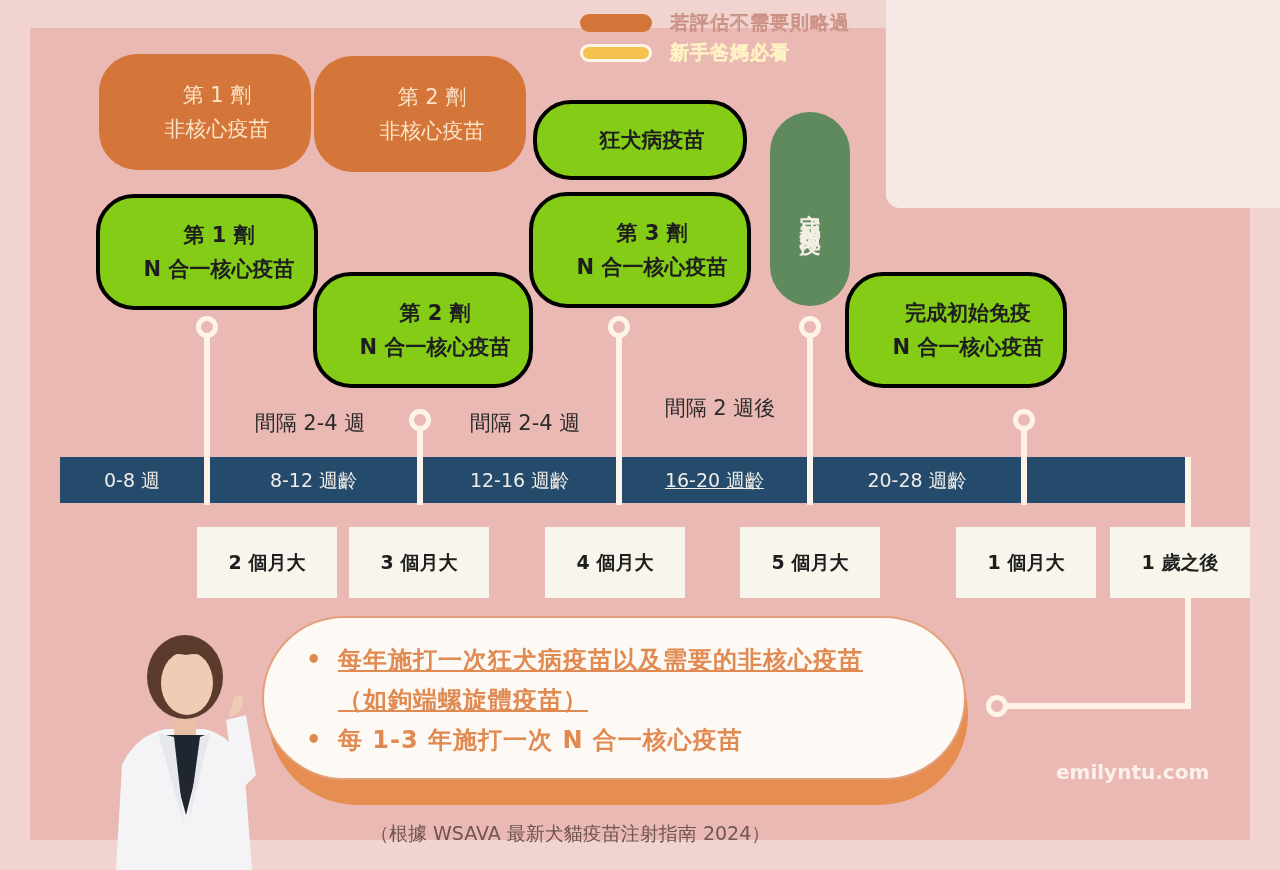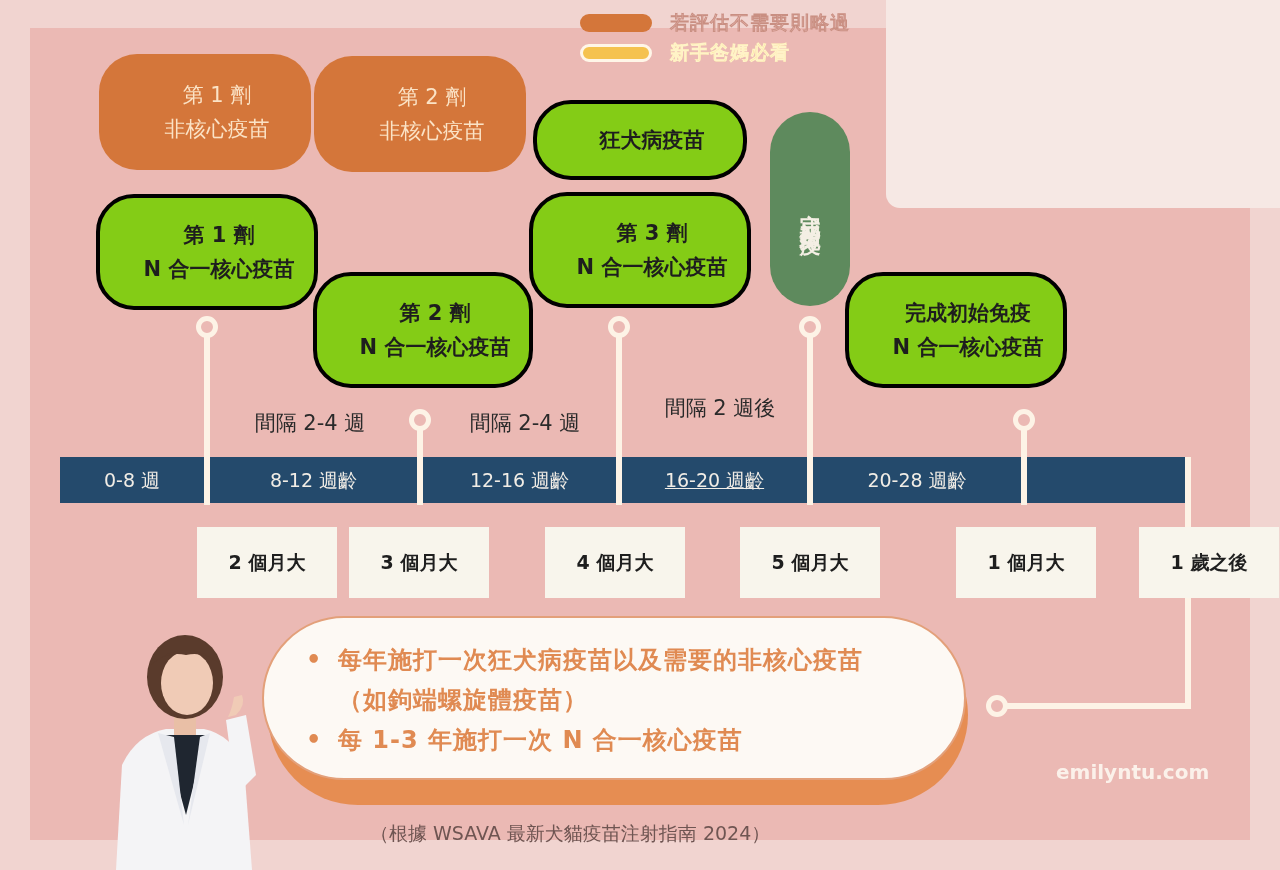--- a/index.html
+++ b/index.html
@@ -195,25 +195,25 @@
 
 <div class="abs pin-line" style="left:1185px;top:457px;height:252px;"></div>
 <div class="abs" style="left:1005px;top:703px;width:186px;height:6px;background:#fdf3e6;"></div>
 <div class="abs pin-circle" style="left:986px;top:695px;"></div>
 
 <div class="abs age-box" style="left:154px;margin-left:43px;">2 個月大</div>
 <div class="abs age-box" style="left:349px;">3 個月大</div>
 <div class="abs age-box" style="left:545px;">4 個月大</div>
 <div class="abs age-box" style="left:740px;">5 個月大</div>
 <div class="abs age-box" style="left:956px;">1 個月大</div>
-<div class="abs age-box" style="left:1110px;margin-left:29px;">1 歲之後</div>
+<div class="abs age-box" style="left:1110px;">1 歲之後</div>
 
 <div class="abs note-shadow"></div>
 <div class="abs note">
-  <div class="note-item" style="width:560px;">每年施打一次狂犬病疫苗以及需要的非核心疫苗（如鉤端螺旋體疫苗）</div>
+  <div class="note-item" style="width:560px;text-decoration:underline;">每年施打一次狂犬病疫苗以及需要的非核心疫苗（如鉤端螺旋體疫苗）</div>
   <div class="note-item">每 1-3 年施打一次 N 合一核心疫苗</div>
 </div>
 
 <svg class="abs person" viewBox="0 0 180 245">
   <path d="M20 245 L26 140 Q40 110 70 104 L108 104 Q136 110 148 140 L156 245 Z" fill="#f4f4f6"></path>
   <path d="M68 110 L90 190 L110 110 Z" fill="#1f2630"></path>
   <path d="M62 108 L88 200 L78 112 Z" fill="#e6e8ee"></path>
   <path d="M114 108 L92 200 L104 112 Z" fill="#e6e8ee"></path>
   <rect x="78" y="82" width="22" height="28" fill="#e9bfa6"></rect>
   <ellipse cx="89" cy="52" rx="38" ry="42" fill="#5a3b2c"></ellipse>

